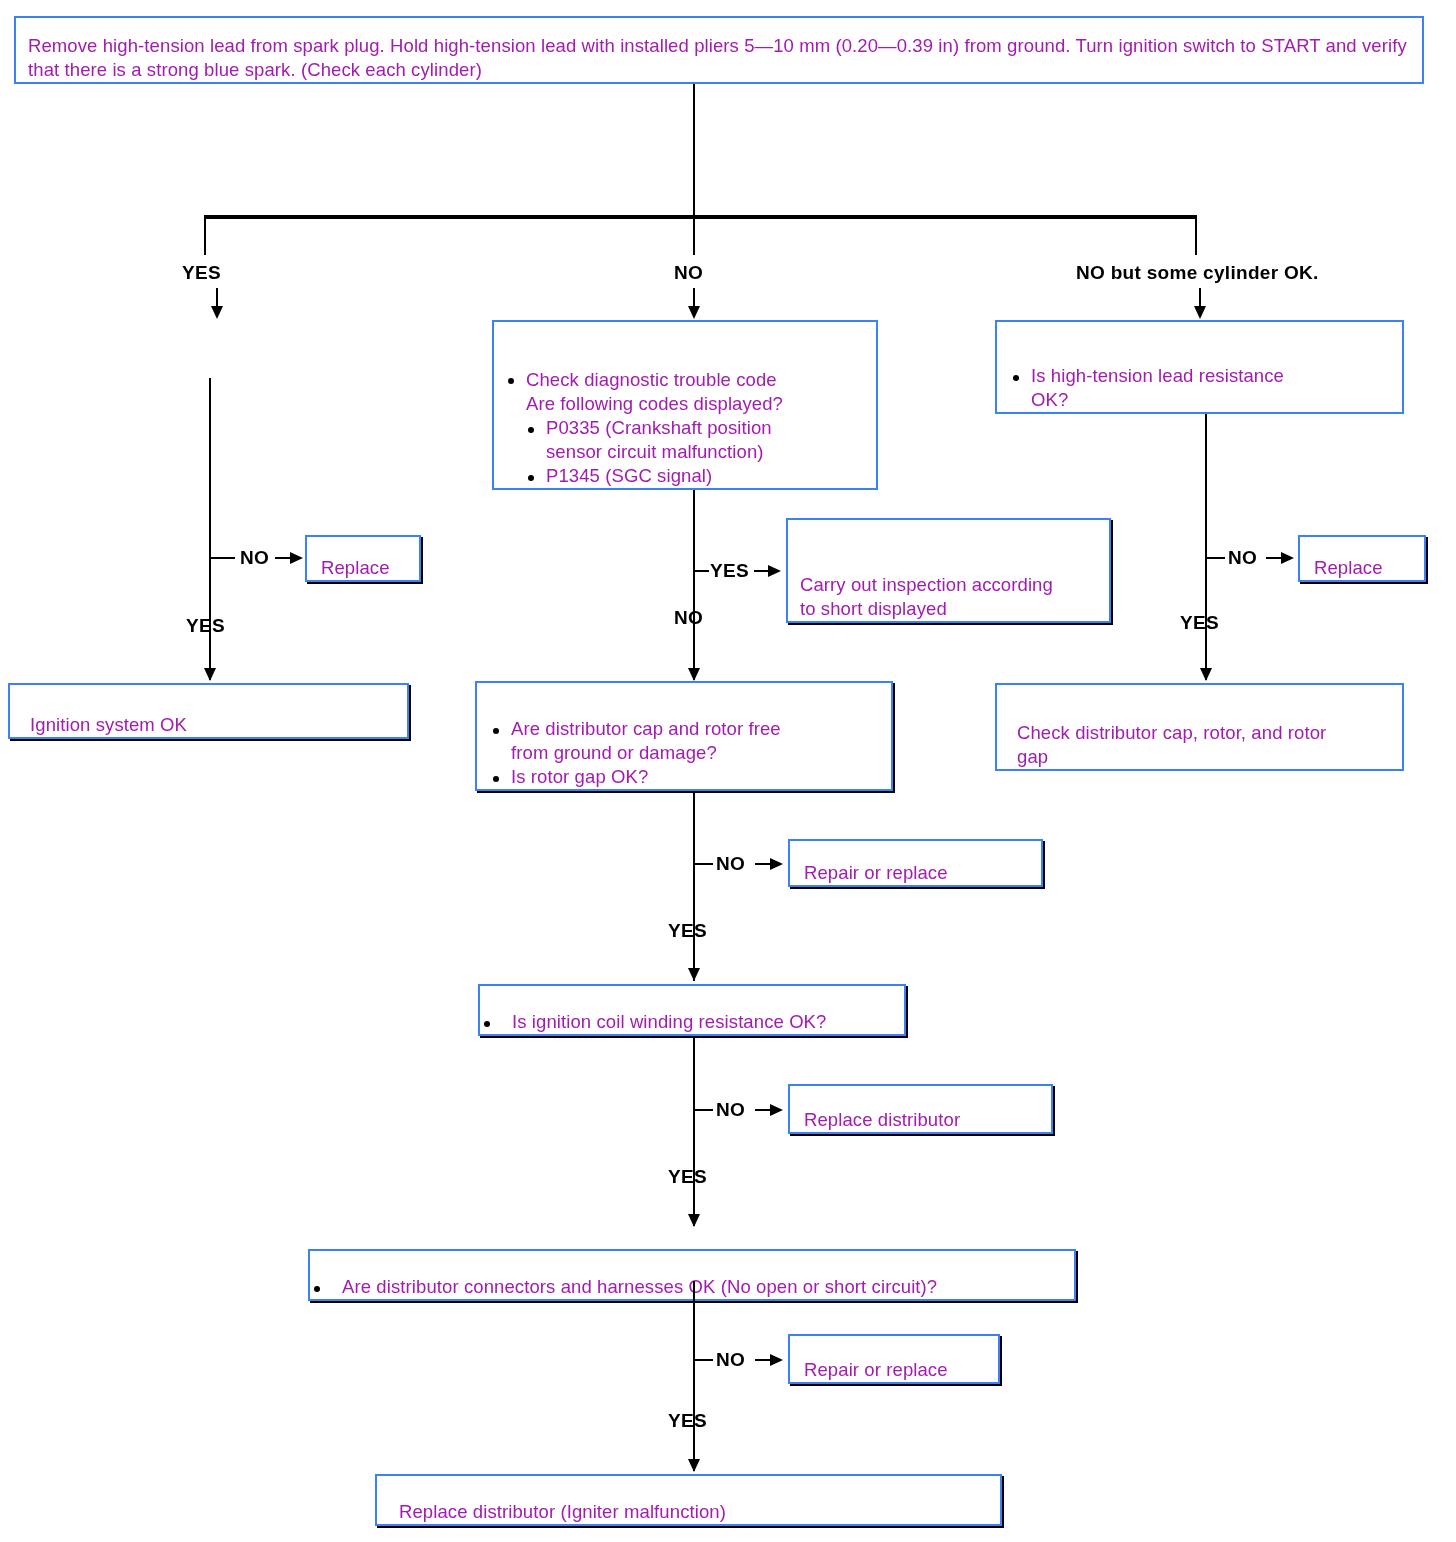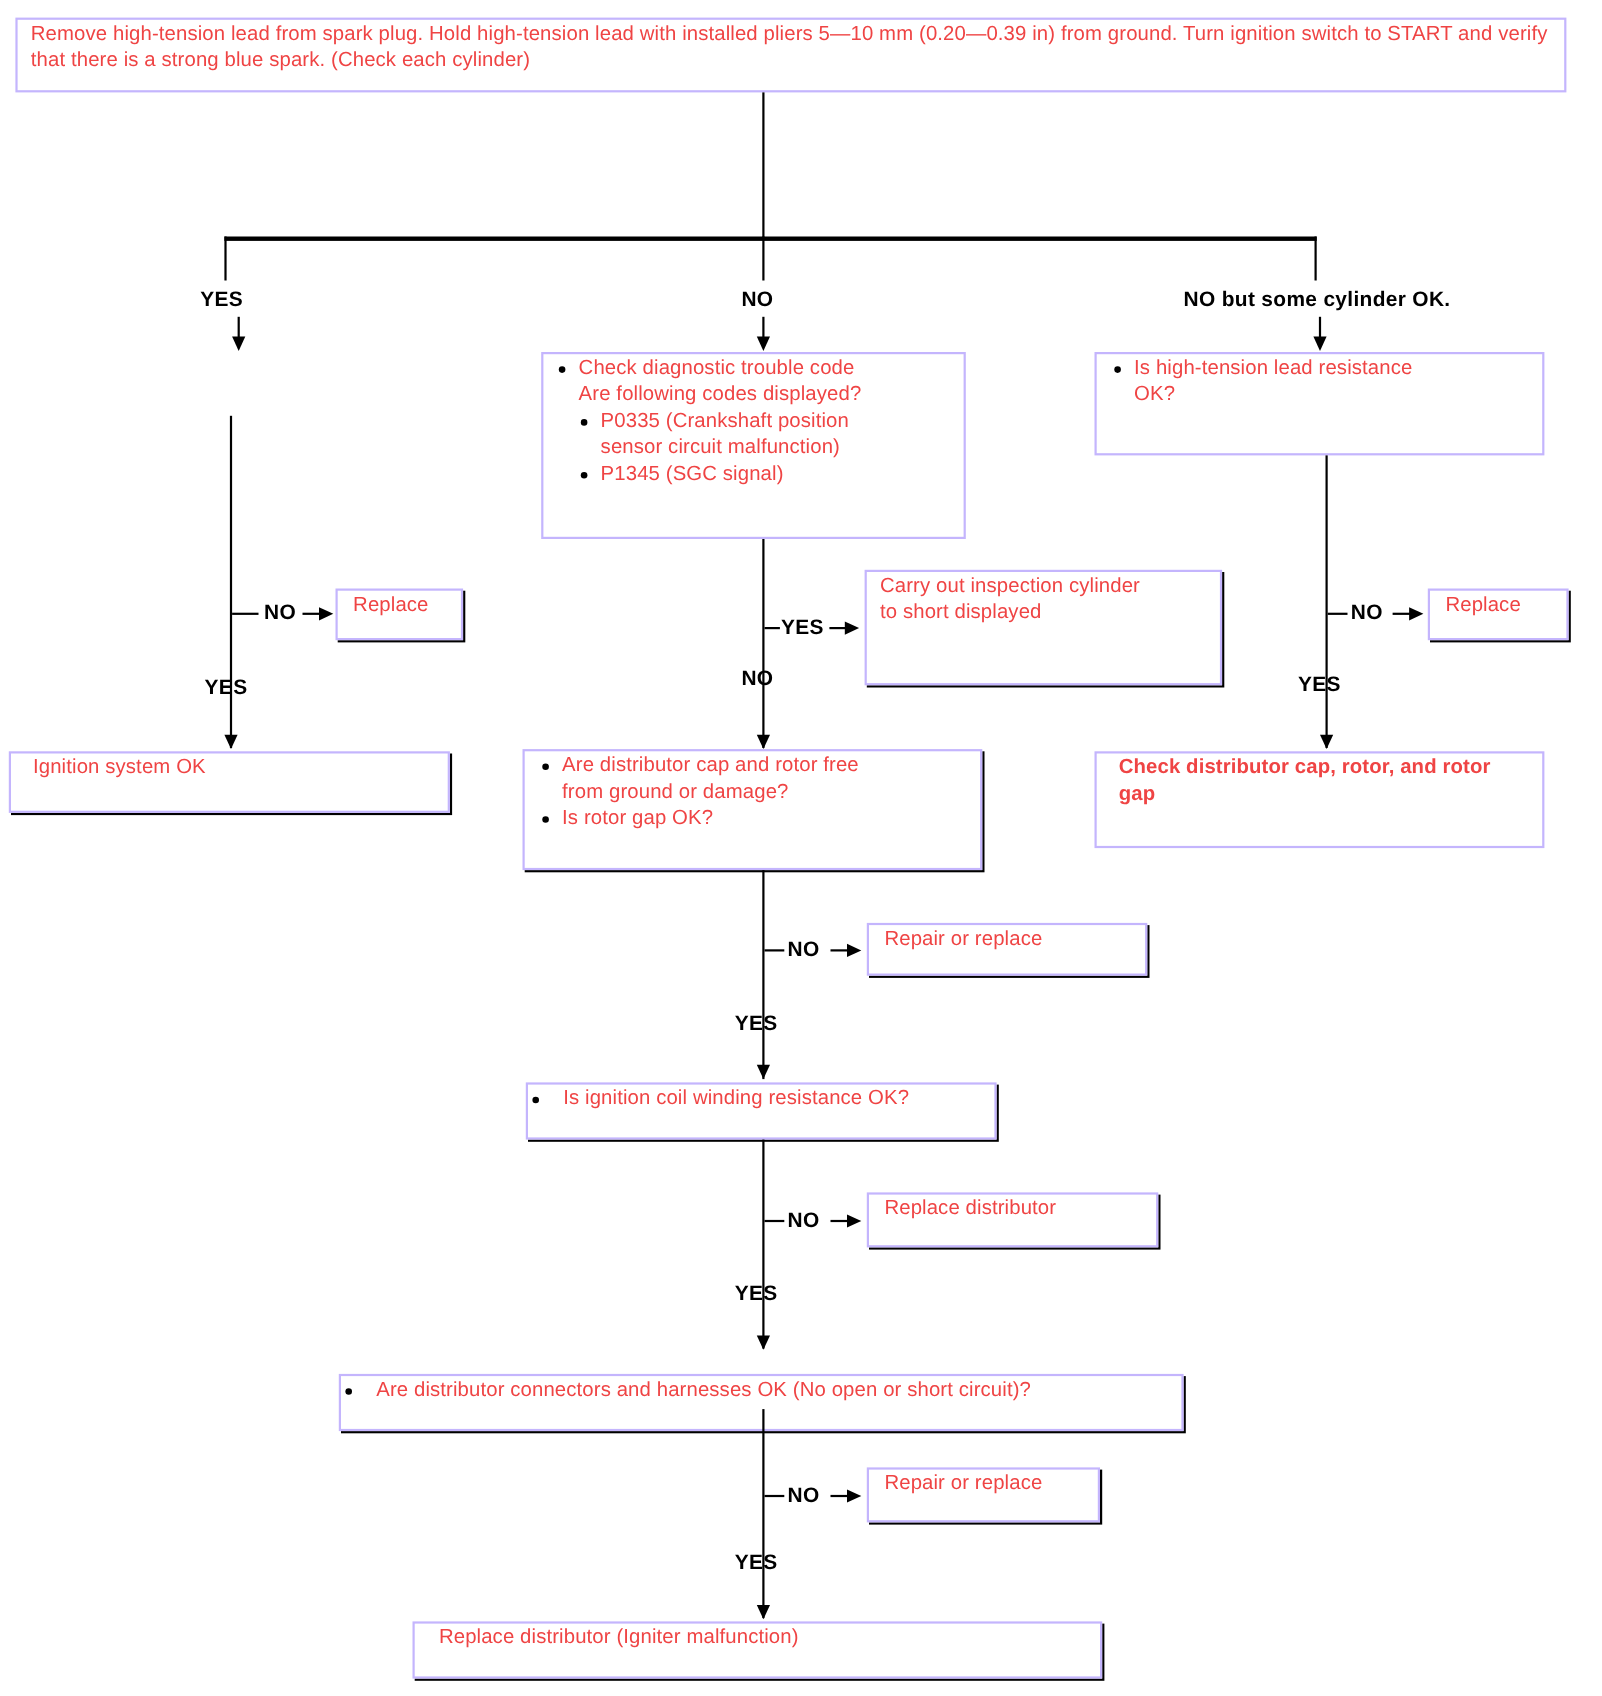--- a/index.html
+++ b/index.html
@@ -14,29 +14,29 @@
   #canvas {
     position: relative;
     width: 1456px;
     height: 1542px;
     background: #ffffff;
     overflow: hidden;
   }
   .box {
     position: absolute;
     box-sizing: border-box;
-    border: 2px solid #c4b5fd;
+    border: 2px solid #3b82f6;
     background: #fff;
     font-size: 18.5px;
     line-height: 1.30;
     letter-spacing: 0.1px;
-    color: #ef4444;
+    color: #a21caf;
     display: flex;
     flex-direction: column;
-    justify-content: flex-start;
+    justify-content: flex-end;
   }
   .box.heavy {
     border-width: 2px;
     box-shadow: 2px 2px 0 0 #000;
   }
   .box .pad {
     padding: 0 14px;
   }
   .blist {
     list-style: none;
@@ -197,21 +197,21 @@
   </div>
 
   <div class="vline" style="left:693px; top:490px; height:190px;"></div>
 
   <div class="tick" style="left:695px; top:570px; width:14px;"></div>
   <div class="lbl" style="left:710px; top:560px;">YES</div>
   <div class="hline" style="left:754px; top:570px; width:18px;"></div>
   <div class="arrow-right" style="left:768px; top:565px;"></div>
   <div class="box heavy" style="left:786px; top:518px; width:325px; height:105px;">
     <div class="pad" style="padding:0 12px;">
-      <span>Carry out inspection cylinder</span><br>
+      <span>Carry out inspection according</span><br>
       <span>to short displayed</span>
     </div>
   </div>
 
   <div class="lbl" style="left:674px; top:607px;">NO</div>
   <div class="arrow-down" style="left:688px; top:668px;"></div>
 
   <div class="box heavy" style="left:475px; top:681px; width:418px; height:110px;">
     <div style="padding:0 12px;">
       <ul class="blist">
@@ -307,19 +307,19 @@
   <div class="box heavy" style="left:1298px; top:535px; width:128px; height:47px;">
     <div class="pad" style="padding:0 14px;">
       <span>Replace</span>
     </div>
   </div>
 
   <div class="lbl" style="left:1180px; top:612px;">YES</div>
   <div class="arrow-down" style="left:1200px; top:668px;"></div>
 
   <div class="box" style="left:995px; top:683px; width:409px; height:88px;">
-    <div class="pad plain" style="padding-left:20px;font-weight:bold;">
+    <div class="pad plain" style="padding-left:20px;">
       <span>Check distributor cap, rotor, and rotor</span><br>
       <span>gap</span>
     </div>
   </div>
 
 </div>
 
 </body></html>

